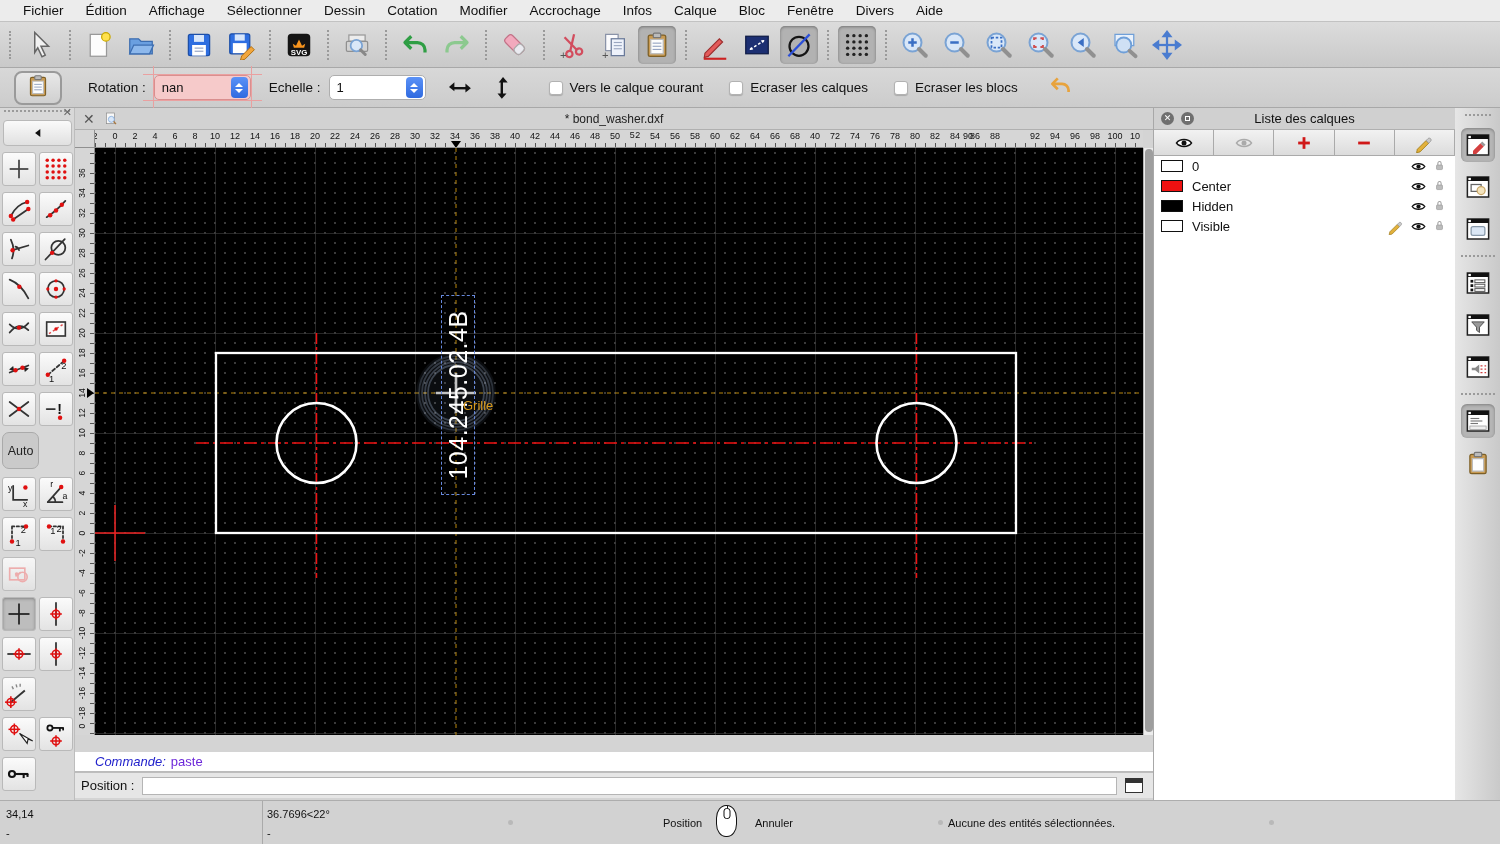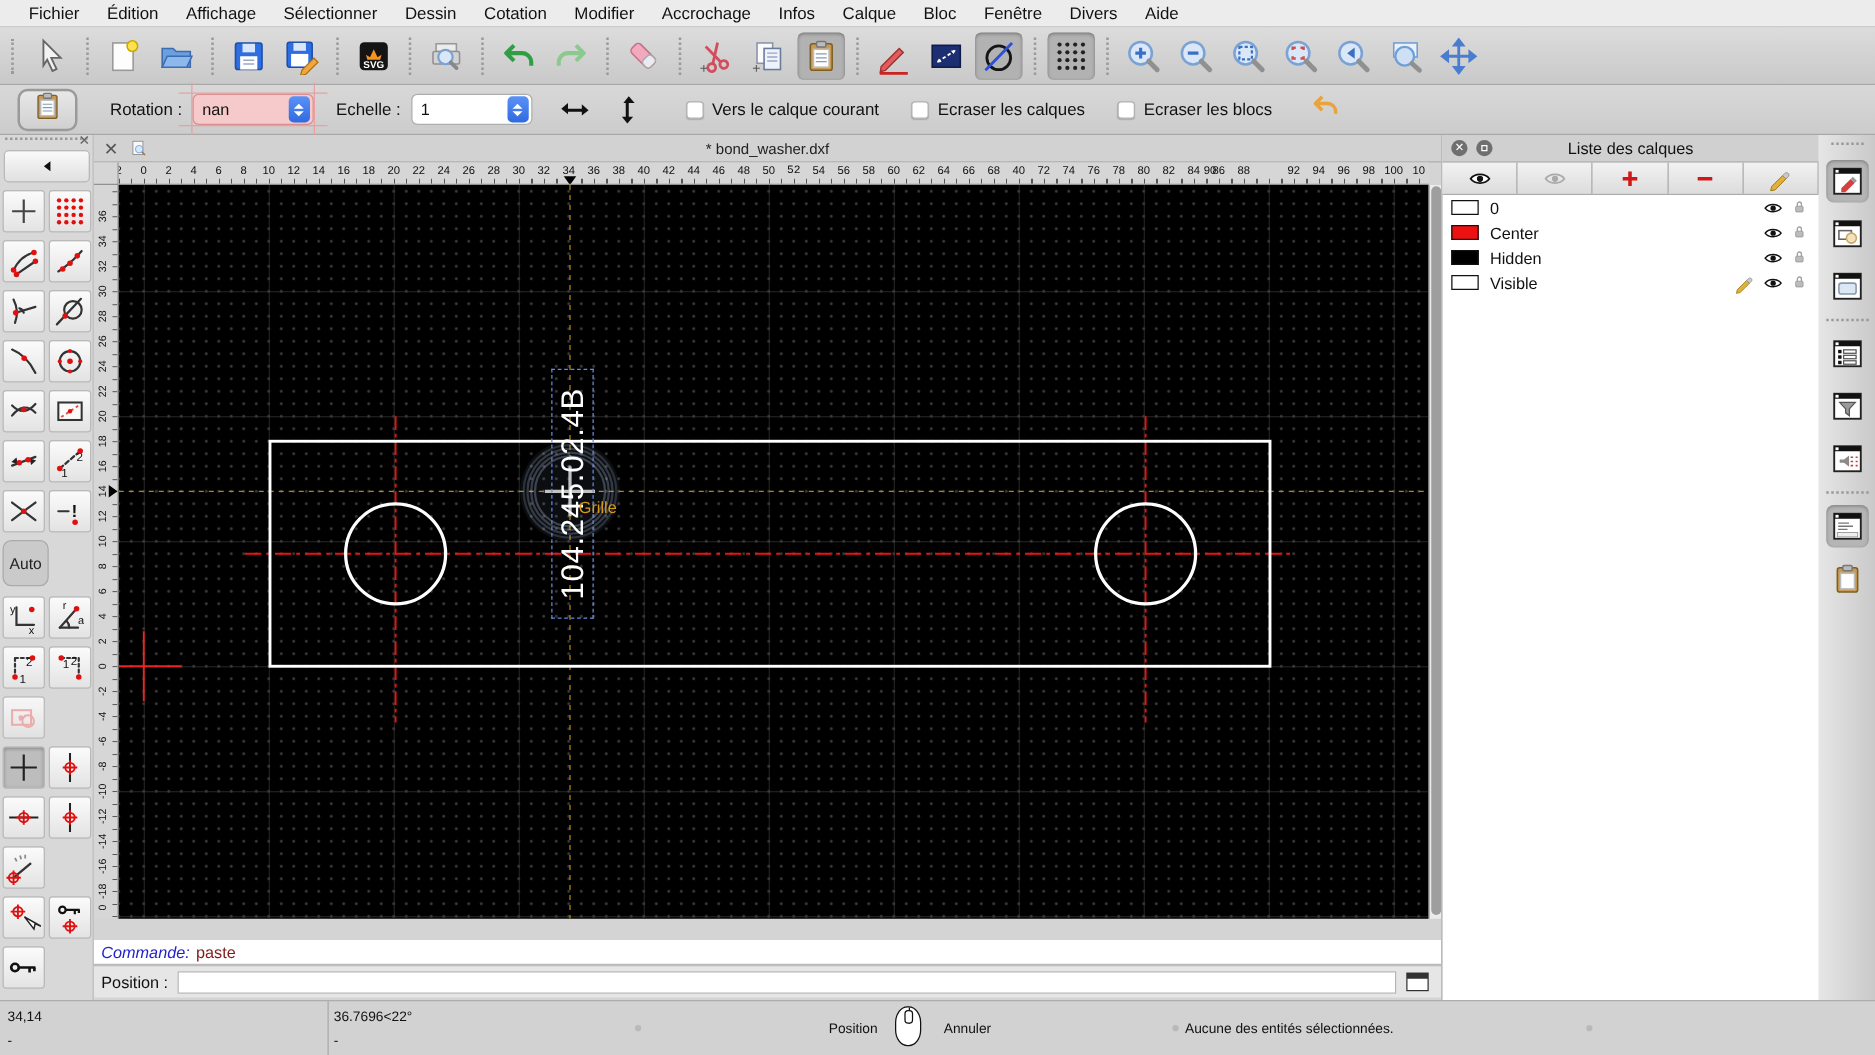--- a/index.html
+++ b/index.html
@@ -99,23 +99,23 @@
   #v-scrollbar { position:absolute; left:1143px; top:148px; width:10px; height:587px; background:#ececec; border-left:1px solid #b5b5b5; }
   #v-scrollbar .thumb { position:absolute; left:1px; top:1px; width:8px; height:583px; background:#9e9e9e; border-radius:4px; }
 
   #h-scrollrow { position:absolute; left:75px; top:735px; width:1078px; height:17px; background:#f7f7f7;
                  border-top:1px solid #c5c5c5; border-bottom:1px solid #c5c5c5; }
   #h-scrollrow .thumb { position:absolute; left:220px; top:3px; width:620px; height:10px; background:#8f8f8f; border-radius:5px; }
   #page-indicator { position:absolute; right:6px; top:1px; font-size:12.5px; color:#111; }
 
   
   #command-bar { position:absolute; left:75px; top:752px; width:1078px; height:20px; background:#fff;
-                 border-bottom:1px solid #bbb; display:flex; align-items:center; padding-left:6px; }
+                 border-bottom:1px solid #bbb; display:flex; align-items:center; padding-left:20px; }
   #command-bar .cmd-prefix { color:#2222cc; font-style:italic; font-size:13px; }
-  #command-bar .cmd-value { color:#7f1d1d; font-size:13px; margin-left:5px; }
+  #command-bar .cmd-value { color:#6d28d9; font-size:13px; margin-left:5px; }
   #position-bar { position:absolute; left:75px; top:772px; width:1078px; height:26px; background:#e6e6e6;
                   border-top:1px solid #bdbdbd; display:flex; align-items:center; }
   #position-bar .pos-label { font-size:13px; color:#111; margin-left:6px; }
   #position-input { margin-left:8px; width:975px; height:18px; border:1px solid #b5b5b5; background:#fff;
                   font-family:"Liberation Sans",sans-serif; font-size:12px; padding:0 4px; outline:none; }
   #position-dock-btn { width:18px; height:15px; margin-left:8px; border:1.5px solid #333; border-top:5px solid #333; background:#fff; }
 
   
   #palette { position:absolute; left:0; top:108px; width:75px; height:692px; background:#d8d8d8;
              border-right:1px solid #bdbdbd; }

